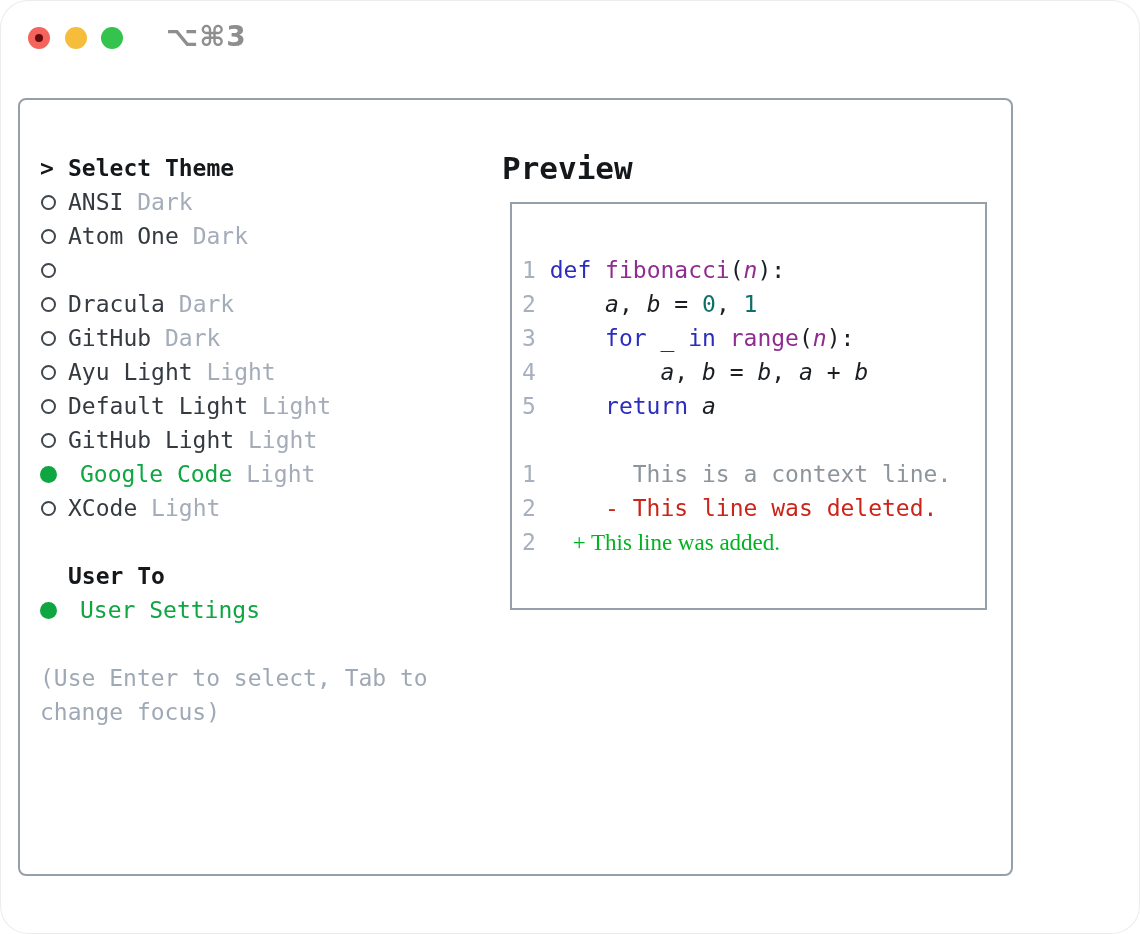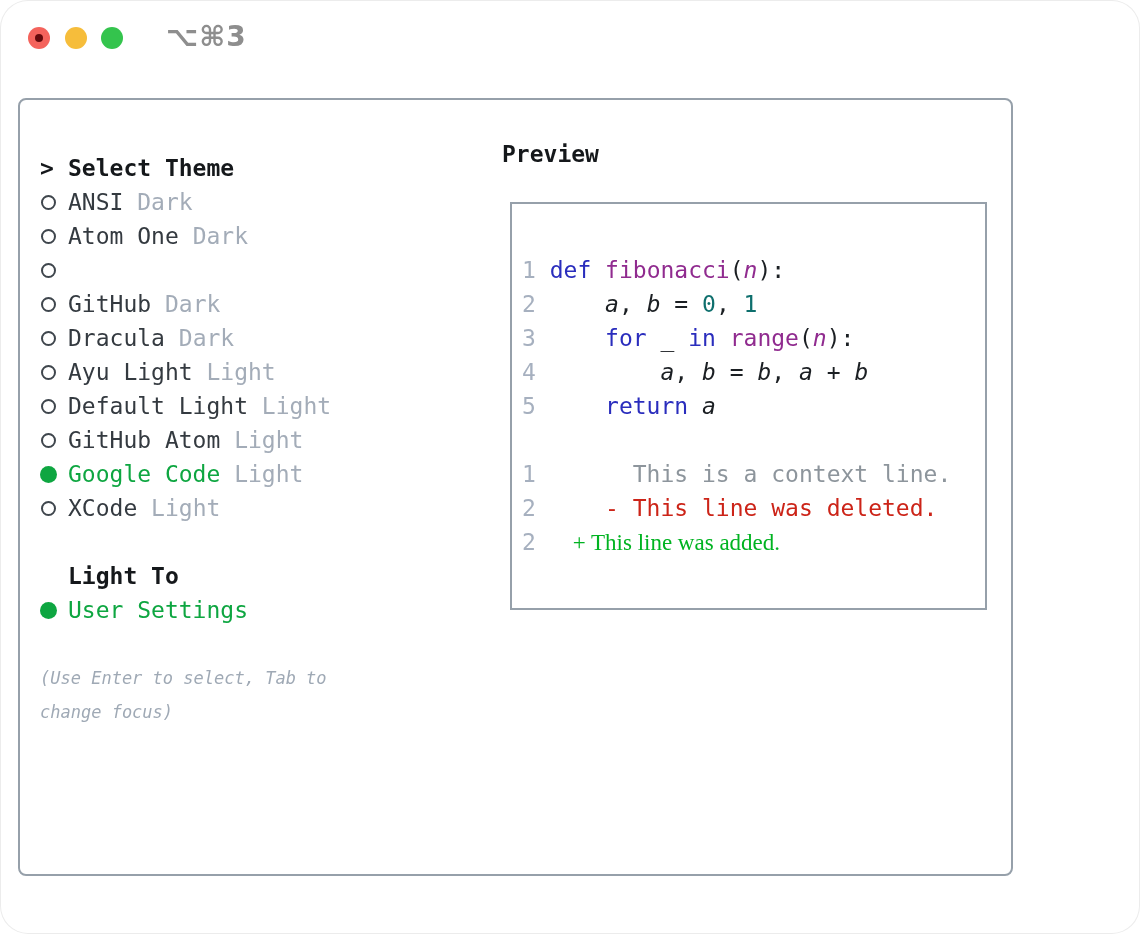--- a/index.html
+++ b/index.html
@@ -34,28 +34,28 @@
   }
   
   .left-col{position:absolute;left:20px;top:51px;width:450px;font-size:23px;line-height:34px;}
   .row{display:flex;align-items:center;height:34px;white-space:pre;}
   .marker{display:inline-flex;align-items:center;width:28px;flex:0 0 28px;}
   .hdr-marker{font-weight:bold;color:var(--text-strong,#15181b);}
   .hdr-label{font-weight:bold;color:var(--text-strong,#15181b);}
   .radio{box-sizing:border-box;width:15px;height:15px;border-radius:50%;border:2px solid #3f464d;margin-left:1px;}
   .radio.on{width:17px;height:17px;border:none;background:var(--accent-green,#0ea641);margin-left:0;}
   .nm{color:var(--item-text,#343a40);}
-  .nm.sel{color:var(--accent-green,#0ea641);}
+  .nm.sel{color:var(--accent-green,#0ea641);margin-left:12px;}
   .variant{color:var(--item-variant,#a3acb8);}
   .spacer{height:34px;}
-  .help{margin-top:0;color:var(--help-text,#9fa9b5);font-size:17px;line-height:34px;white-space:pre;font-style:italic;}
+  .help{margin-top:0;color:var(--help-text,#9fa9b5);font-size:23px;line-height:34px;white-space:pre;}
   
   .preview-label{
-    position:absolute;left:482px;top:37px;
-    font-size:23px;line-height:34px;font-weight:bold;
+    position:absolute;left:482px;top:51px;
+    font-size:31px;line-height:34px;font-weight:bold;
     color:var(--text-strong,#15181b);
   }
   .preview-box{
     position:absolute;left:490px;top:102px;width:477px;height:408px;
     box-sizing:border-box;
     border:2px solid var(--panel-border,#96a0aa);
     padding:49px 8px 0 10px;
     overflow:hidden;
   }
   .code-line{height:34px;font-size:23px;line-height:34px;white-space:pre;}
@@ -88,34 +88,34 @@
     <div class="left-col">
       <div class="row">
         <span class="marker hdr-marker">&gt;</span>
         <span class="hdr-label">Select Theme</span>
       </div>
 
       <div id="theme-list">
           <div class="row"><span class="marker"><span class="radio"></span></span><span class="label"><span class="nm">ANSI</span><span class="variant"> Dark</span></span></div>
           <div class="row"><span class="marker"><span class="radio"></span></span><span class="label"><span class="nm">Atom One</span><span class="variant"> Dark</span></span></div>
           <div class="row"><span class="marker"><span class="radio"></span></span></div>
+          <div class="row"><span class="marker"><span class="radio"></span></span><span class="label"><span class="nm">Dracula</span><span class="variant"> Dark</span></span></div>
           <div class="row"><span class="marker"><span class="radio"></span></span><span class="label"><span class="nm">GitHub</span><span class="variant"> Dark</span></span></div>
-          <div class="row"><span class="marker"><span class="radio"></span></span><span class="label"><span class="nm">Dracula</span><span class="variant"> Dark</span></span></div>
           <div class="row"><span class="marker"><span class="radio"></span></span><span class="label"><span class="nm">Ayu Light</span><span class="variant"> Light</span></span></div>
           <div class="row"><span class="marker"><span class="radio"></span></span><span class="label"><span class="nm">Default Light</span><span class="variant"> Light</span></span></div>
-          <div class="row"><span class="marker"><span class="radio"></span></span><span class="label"><span class="nm">GitHub Atom</span><span class="variant"> Light</span></span></div>
+          <div class="row"><span class="marker"><span class="radio"></span></span><span class="label"><span class="nm">GitHub Light</span><span class="variant"> Light</span></span></div>
           <div class="row"><span class="marker"><span class="radio on"></span></span><span class="label"><span class="nm sel">Google Code</span><span class="variant"> Light</span></span></div>
           <div class="row"><span class="marker"><span class="radio"></span></span><span class="label"><span class="nm">XCode</span><span class="variant"> Light</span></span></div>
         </div>
 
       <div class="spacer"></div>
 
       <div class="row">
         <span class="marker"></span>
-        <span class="hdr-label">Light To</span>
+        <span class="hdr-label">User To</span>
       </div>
 
       <div id="apply-list">
           <div class="row"><span class="marker"><span class="radio on"></span></span><span class="nm sel">User Settings</span></div>
         </div>
 
       <div class="spacer"></div>
 
       <div class="help">(Use Enter to select, Tab to</div>
       <div class="help">change focus)</div>

